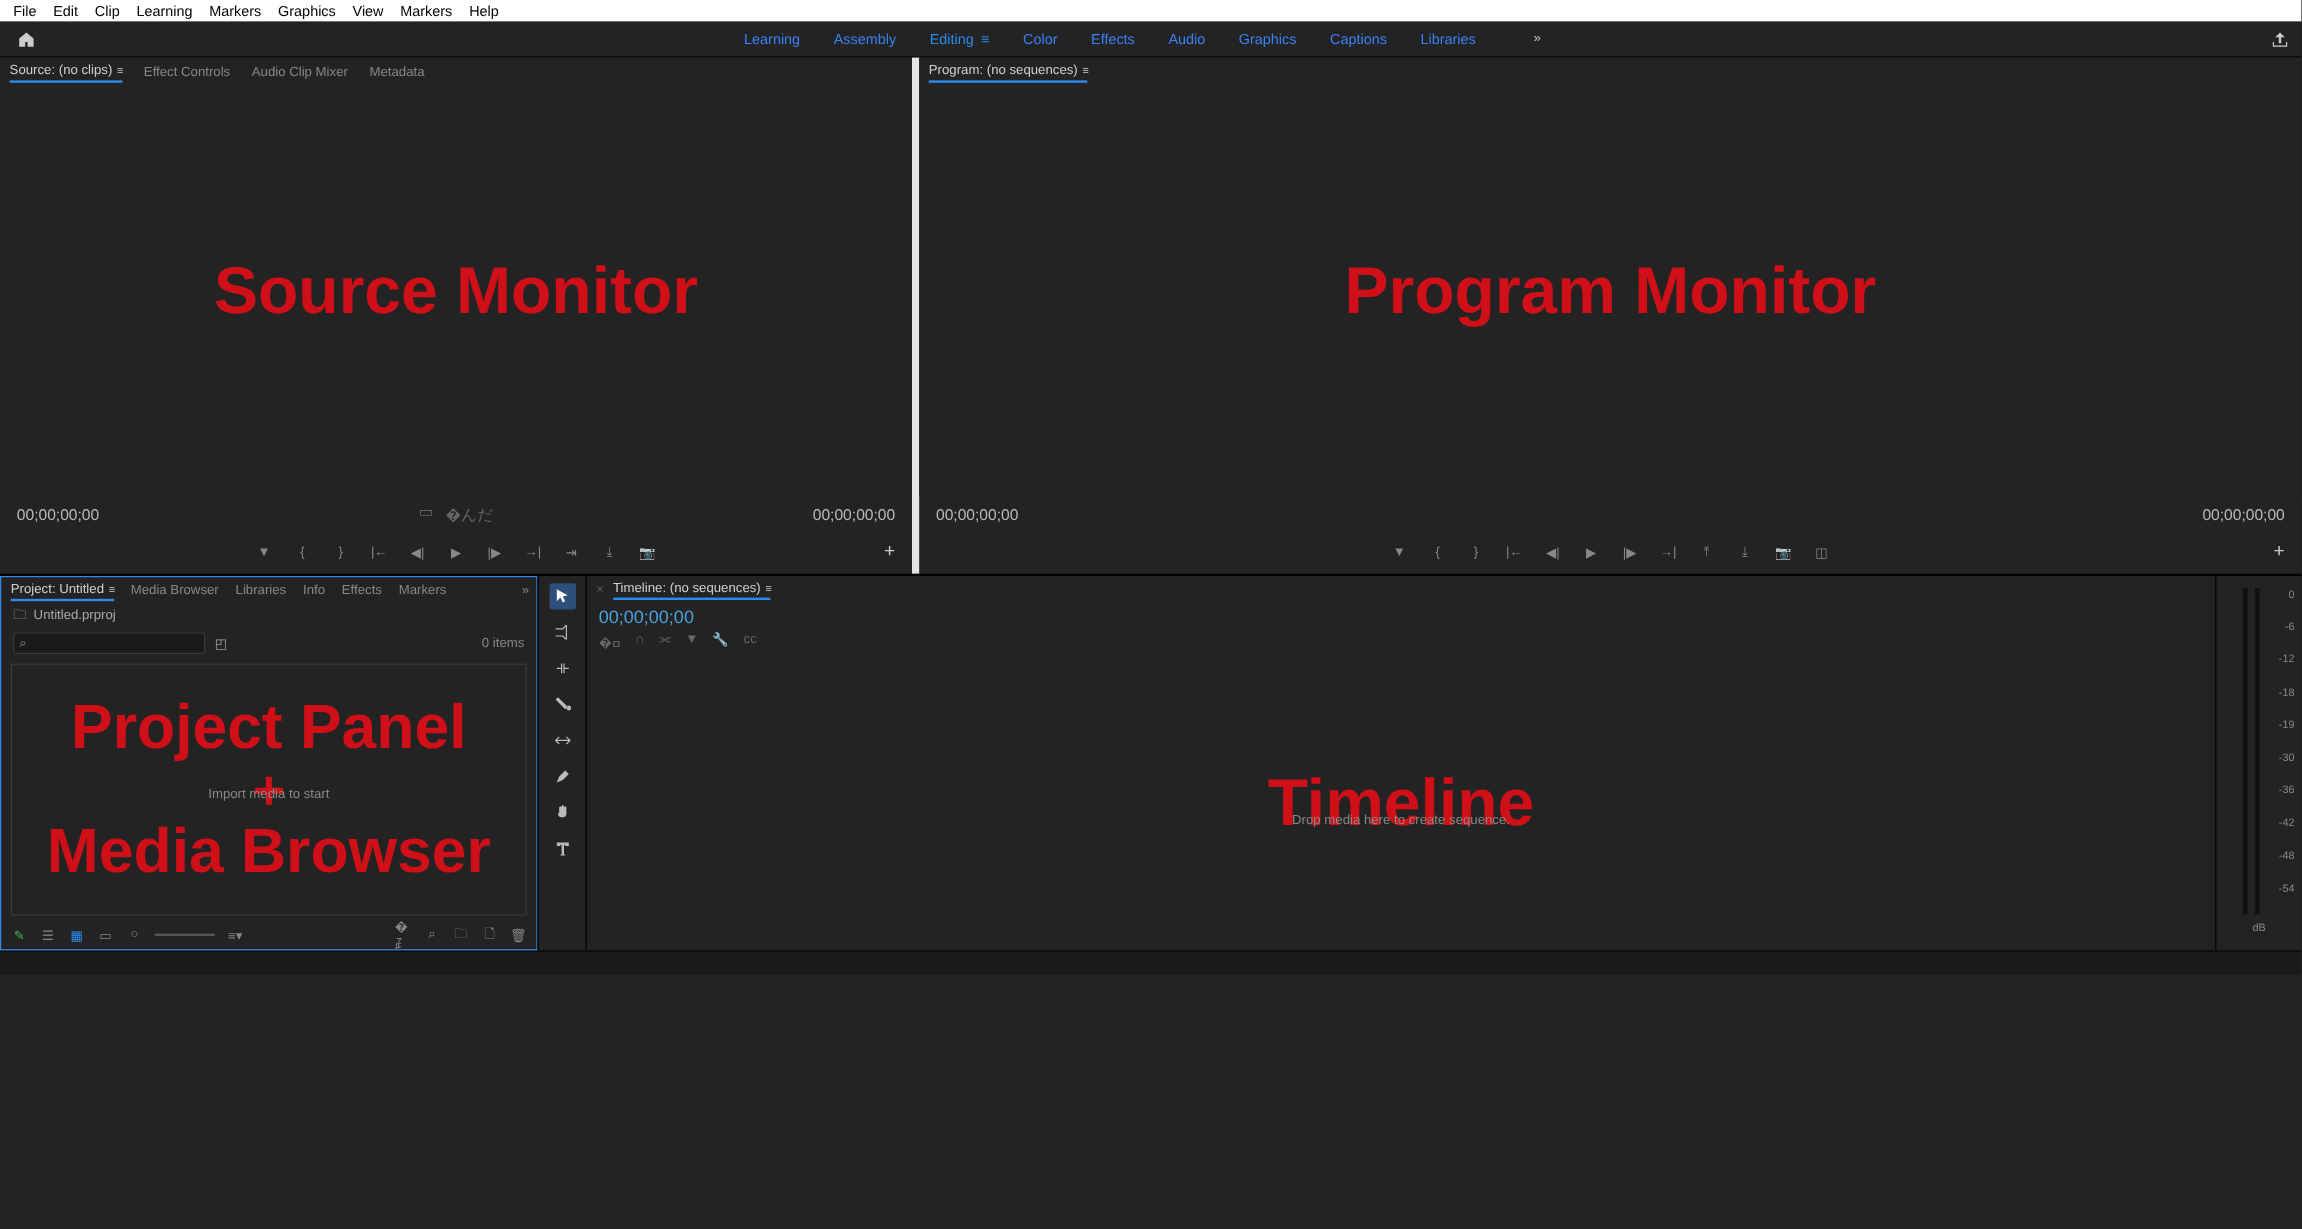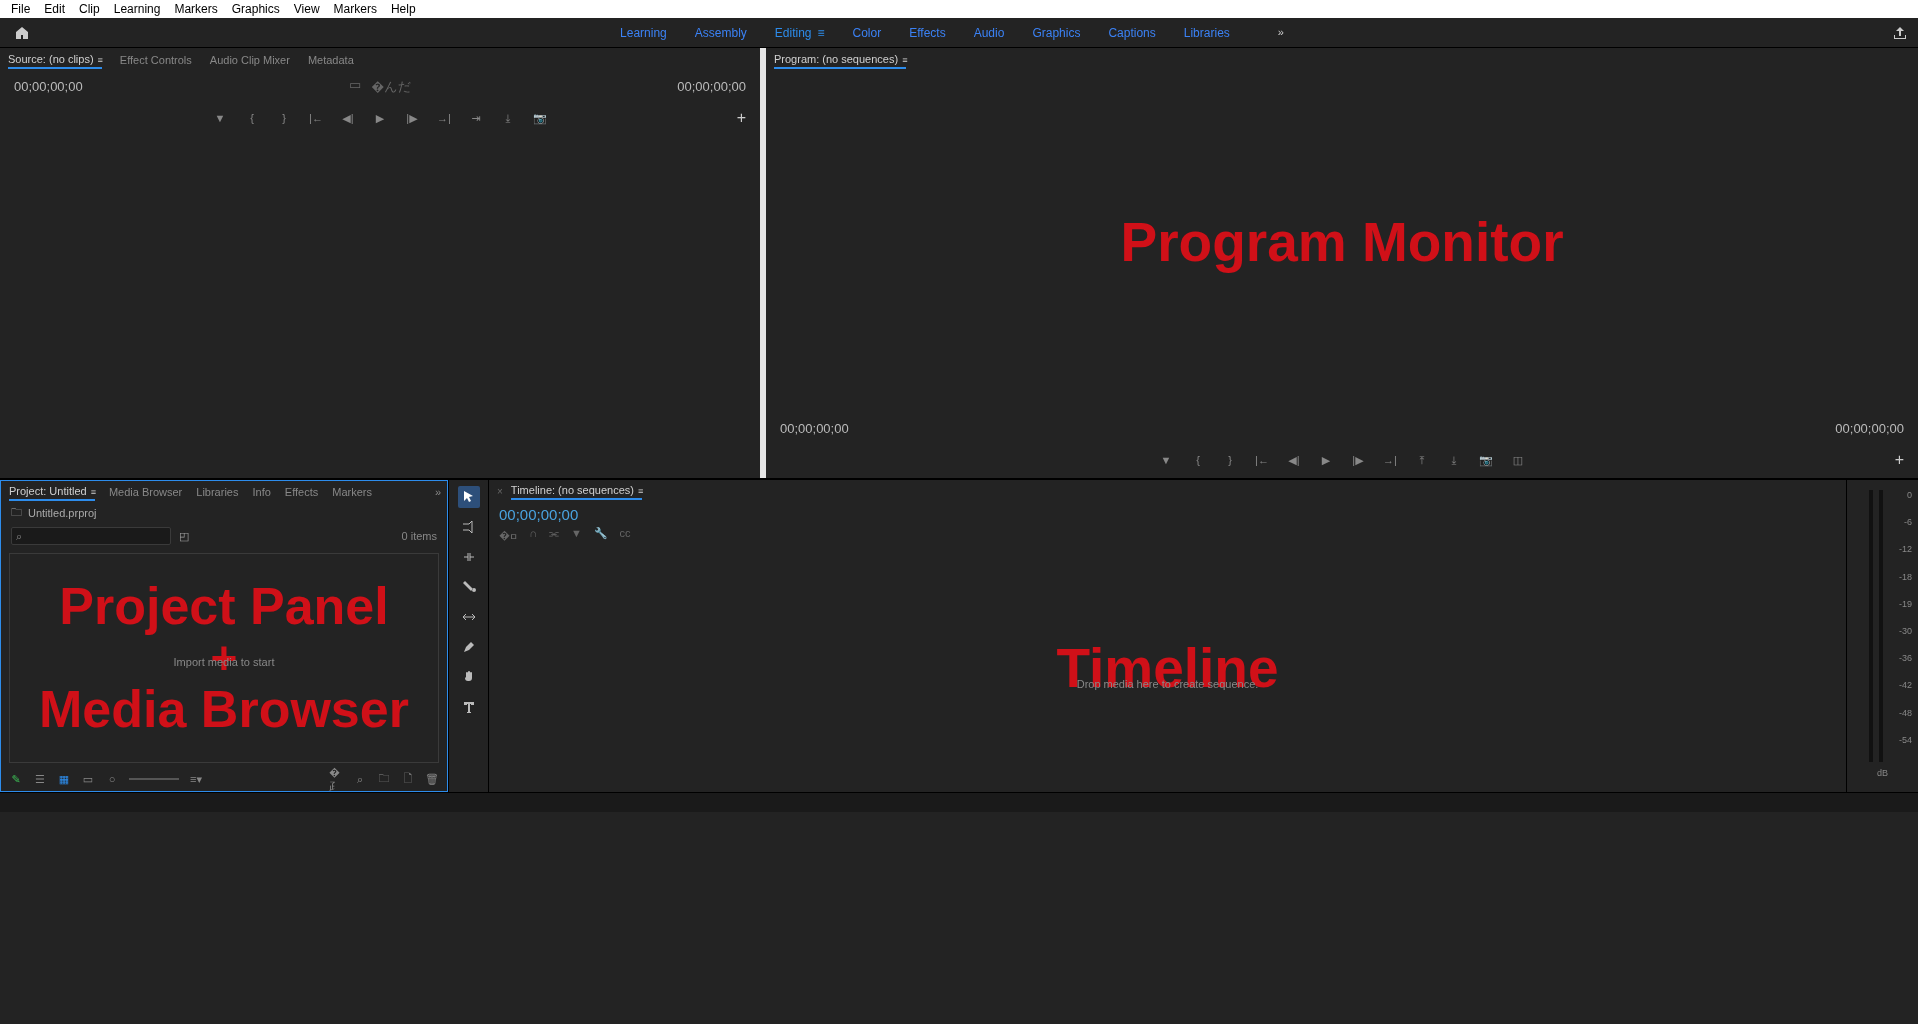--- a/index.html
+++ b/index.html
@@ -18,21 +18,21 @@
 .ws-right { width: 50px; display:flex; justify-content:flex-end; padding-right:10px; color:#ccc;}
 .ws-more { color:#ccc; margin-left:20px;}
 
 
 .main { display: grid; grid-template-columns: 760px 1158px; grid-template-rows: 430px 314px; height: 744px; }
 
 
 .panel { background: #232323; display: flex; flex-direction: column; position: relative; }
 .panel-tabs { height: 24px; display: flex; align-items: center; gap: 18px; padding: 0 8px; font-size: 11px; background:#232323; }
 .panel-tab { color: #888; cursor: default; display:flex; align-items:center; gap:4px;}
-.panel-tab.active { color: #d0d0d0; border-bottom: 2px solid #2d8ceb; padding-bottom:2px; margin-bottom:-2px;align-items:flex-end;}
+.panel-tab.active { color: #d0d0d0; border-bottom: 2px solid #2d8ceb; padding-bottom:2px; margin-bottom:-2px;}
 .panel-tab .burger { font-size:9px; letter-spacing:-1px; }
 .monitor-body { flex: 1; background: #232323; position: relative; }
 .overlay-label { position: absolute; left: 50%; top: 50%; transform: translate(-50%, -50%); color: #d01018; font-weight: 700; font-size: 55px; text-align:center; line-height:1.05; white-space:nowrap;}
 .overlay-label.small {font-size:52px;}
 .overlay-label .plus{font-size:46px; display:block;}
 .timecode-row { height: 28px; display: flex; align-items: center; justify-content: space-between; padding: 0 14px; color: #bbb; font-size: 13px; }
 .tc-left, .tc-right { color:#bbb; }
 .tc-mid { display:flex; gap:10px; color:#666;}
 .transport { height: 36px; display: flex; align-items: center; justify-content: center; gap: 16px; color: #888; position:relative;}
 .transport .plus-btn{ position:absolute; right:14px; color:#ccc; font-size:16px;}
@@ -132,20 +132,23 @@
 
   <div class="panel">
     <div class="panel-tabs">
       <span class="panel-tab active">
           <span>Source: (no clips)</span>
           <span class="burger">≡</span>
         </span>
       <span class="panel-tab">Effect Controls</span>
       <span class="panel-tab">Audio Clip Mixer</span>
       <span class="panel-tab">Metadata</span>
+    </div>
+    <div class="monitor-body">
+      <div class="overlay-label">Source Monitor</div>
     </div>
     <div class="timecode-row">
       <span class="tc-left">00;00;00;00</span>
       <span class="tc-mid">
         <span>▭</span>
         <span>�んだ</span>
       </span>
       <span class="tc-right">00;00;00;00</span>
     </div>
     <div class="transport">

